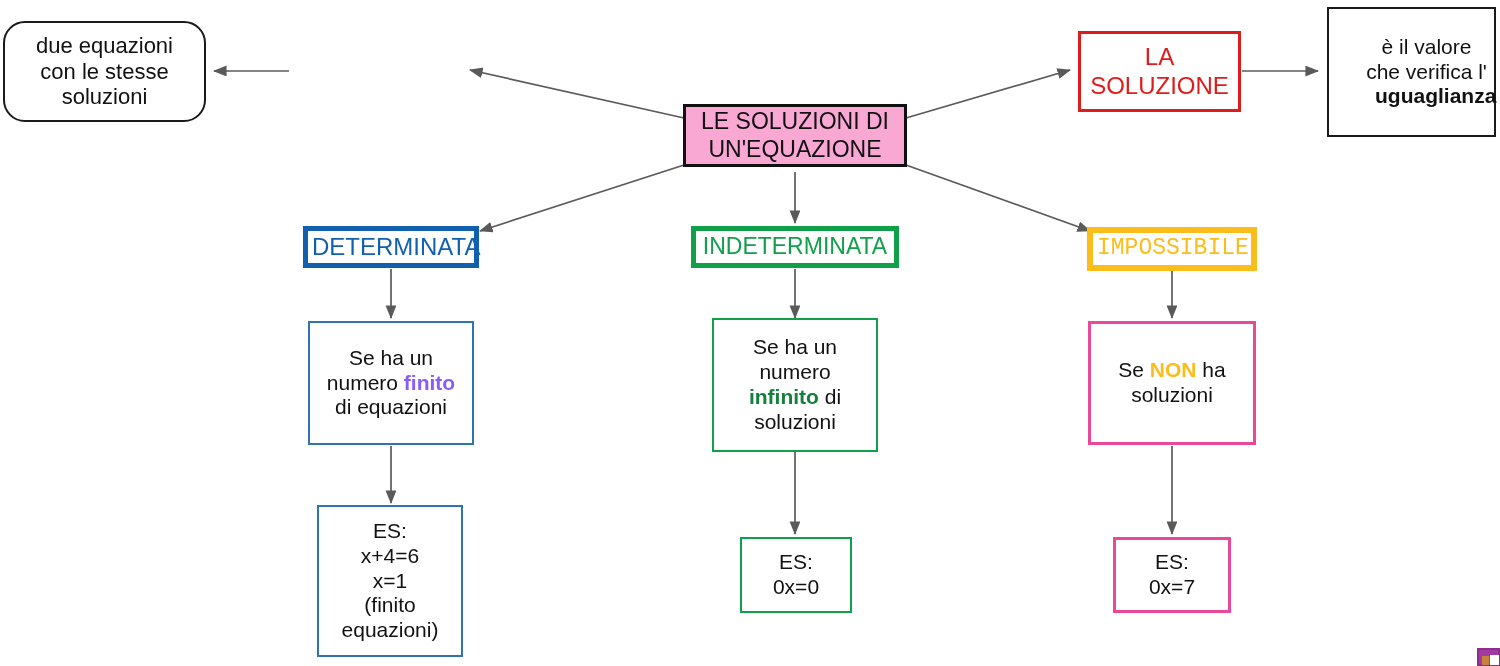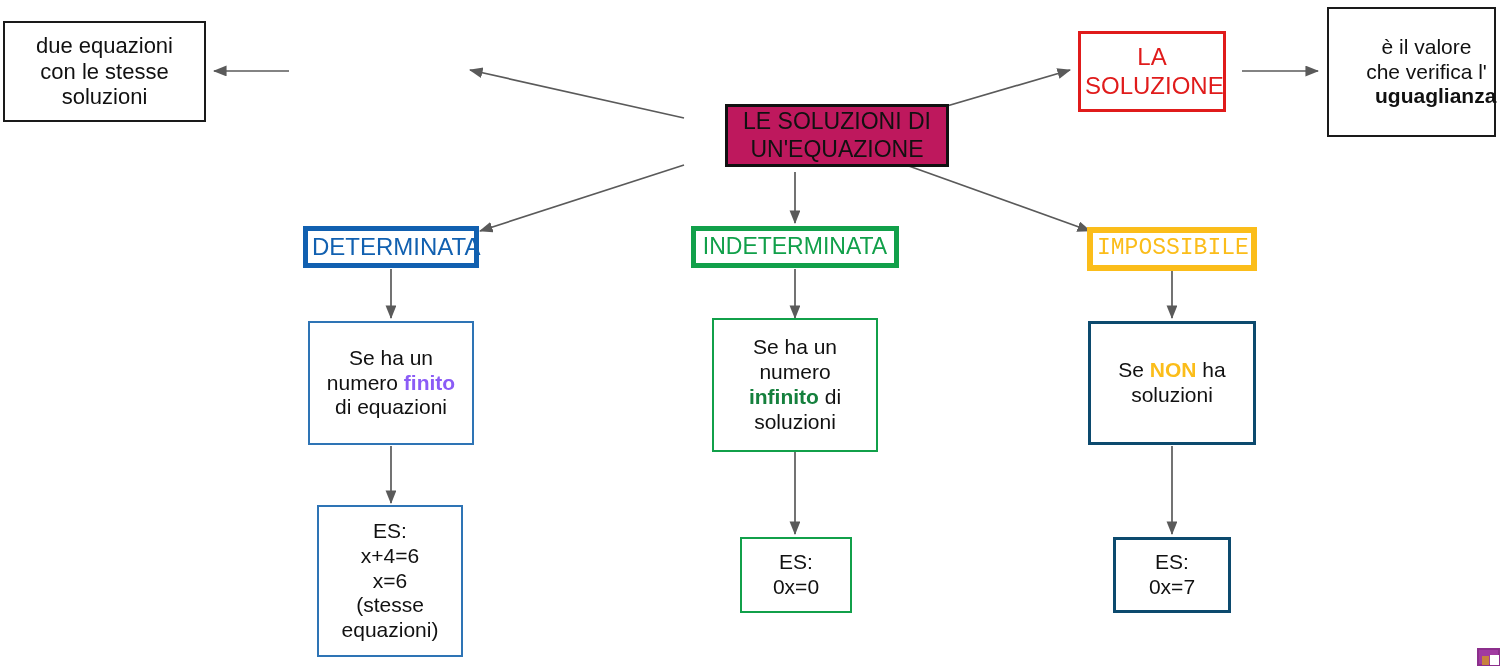--- a/index.html
+++ b/index.html
@@ -48,24 +48,23 @@
     color: #111111;
     font-size: 22px;
   }
   .v-red {
     border: 3px solid #e01b1b;
     color: #e01b1b;
     font-size: 24px;
   }
   .v-yellow {
     border: 3px solid #111111;
-    background: #be185d;
+    background: #f9a8d4;
     color: #111111;
     font-size: 23px;
-    margin-left: 42px;
   }
   .v-blue-heavy {
     border: 5px solid #1160b0;
     color: #1160b0;
     font-size: 24px;
   }
   .v-green-heavy {
     border: 5px solid #11a04a;
     color: #11a04a;
     font-size: 23px;
@@ -80,21 +79,21 @@
     border: 2px solid #2e74b5;
     color: #111111;
     font-size: 21px;
   }
   .v-green-thin {
     border: 2px solid #11a04a;
     color: #111111;
     font-size: 21px;
   }
   .v-gold-thin {
-    border: 3px solid #0c4a6e;
+    border: 3px solid #ec4899;
     color: #111111;
     font-size: 21px;
   }
 
   .em-blue   { color: #8b5cf6; font-weight: bold; margin-top: 44px; }
   .em-green  { color: #15803d; font-weight: bold; }
   .em-gold   { color: #fbbd1a; font-weight: bold; }
   .em-bold   { font-weight: bold; color: #111111; margin-left: 12px; }
 
   
@@ -159,37 +158,37 @@
       <path d="M795,269 L795,318"></path>
 
       <path d="M795,452 L795,534"></path>
 
       <path d="M1172,271 L1172,318"></path>
 
       <path d="M1172,446 L1172,534"></path>
     </g>
   </svg>
 
-  <div class="node v-plain" style="left:3px; top:21px; width:203px; height:101px;">
+  <div class="node v-plain" style="left:3px; top:21px; width:203px; height:101px;border-radius:22px;">
     <span class="txt">
       <span>due equazioni</span><br>
       <span>con le stesse</span><br>
       <span>soluzioni</span>
     </span>
   </div>
 
 
   <div class="node v-yellow" style="left:683px; top:104px; width:224px; height:63px;">
     <span class="txt">
       <span>LE SOLUZIONI DI</span><br>
       <span>UN'EQUAZIONE</span>
     </span>
   </div>
 
-  <div class="node v-red" style="left:1078px; top:31px; width:148px; height:81px;">
+  <div class="node v-red" style="left:1078px; top:31px; width:163px; height:81px;">
     <span class="txt">
       <span>LA</span><br>
       <span>SOLUZIONE</span>
     </span>
   </div>
 
   <div class="node v-plain" style="left:1327px; top:7px; width:169px; height:130px; font-size:21px;padding-left:30px;">
     <span class="txt">
       <span>è il valore</span><br>
       <span>che verifica l'</span><br>
@@ -230,22 +229,22 @@
     <span class="txt">
       <span>Se </span><span class="em-gold">NON</span><span> ha</span><br>
       <span>soluzioni</span>
     </span>
   </div>
 
   <div class="node v-blue-thin" style="left:317px; top:505px; width:146px; height:152px;">
     <span class="txt">
       <span>ES:</span><br>
       <span>x+4=6</span><br>
-      <span>x=6</span><br>
-      <span>(stesse</span><br>
+      <span>x=1</span><br>
+      <span>(finito</span><br>
       <span>equazioni)</span>
     </span>
   </div>
 
   <div class="node v-green-thin" style="left:740px; top:537px; width:112px; height:76px;">
     <span class="txt">
       <span>ES:</span><br>
       <span>0x=0</span>
     </span>
   </div>

